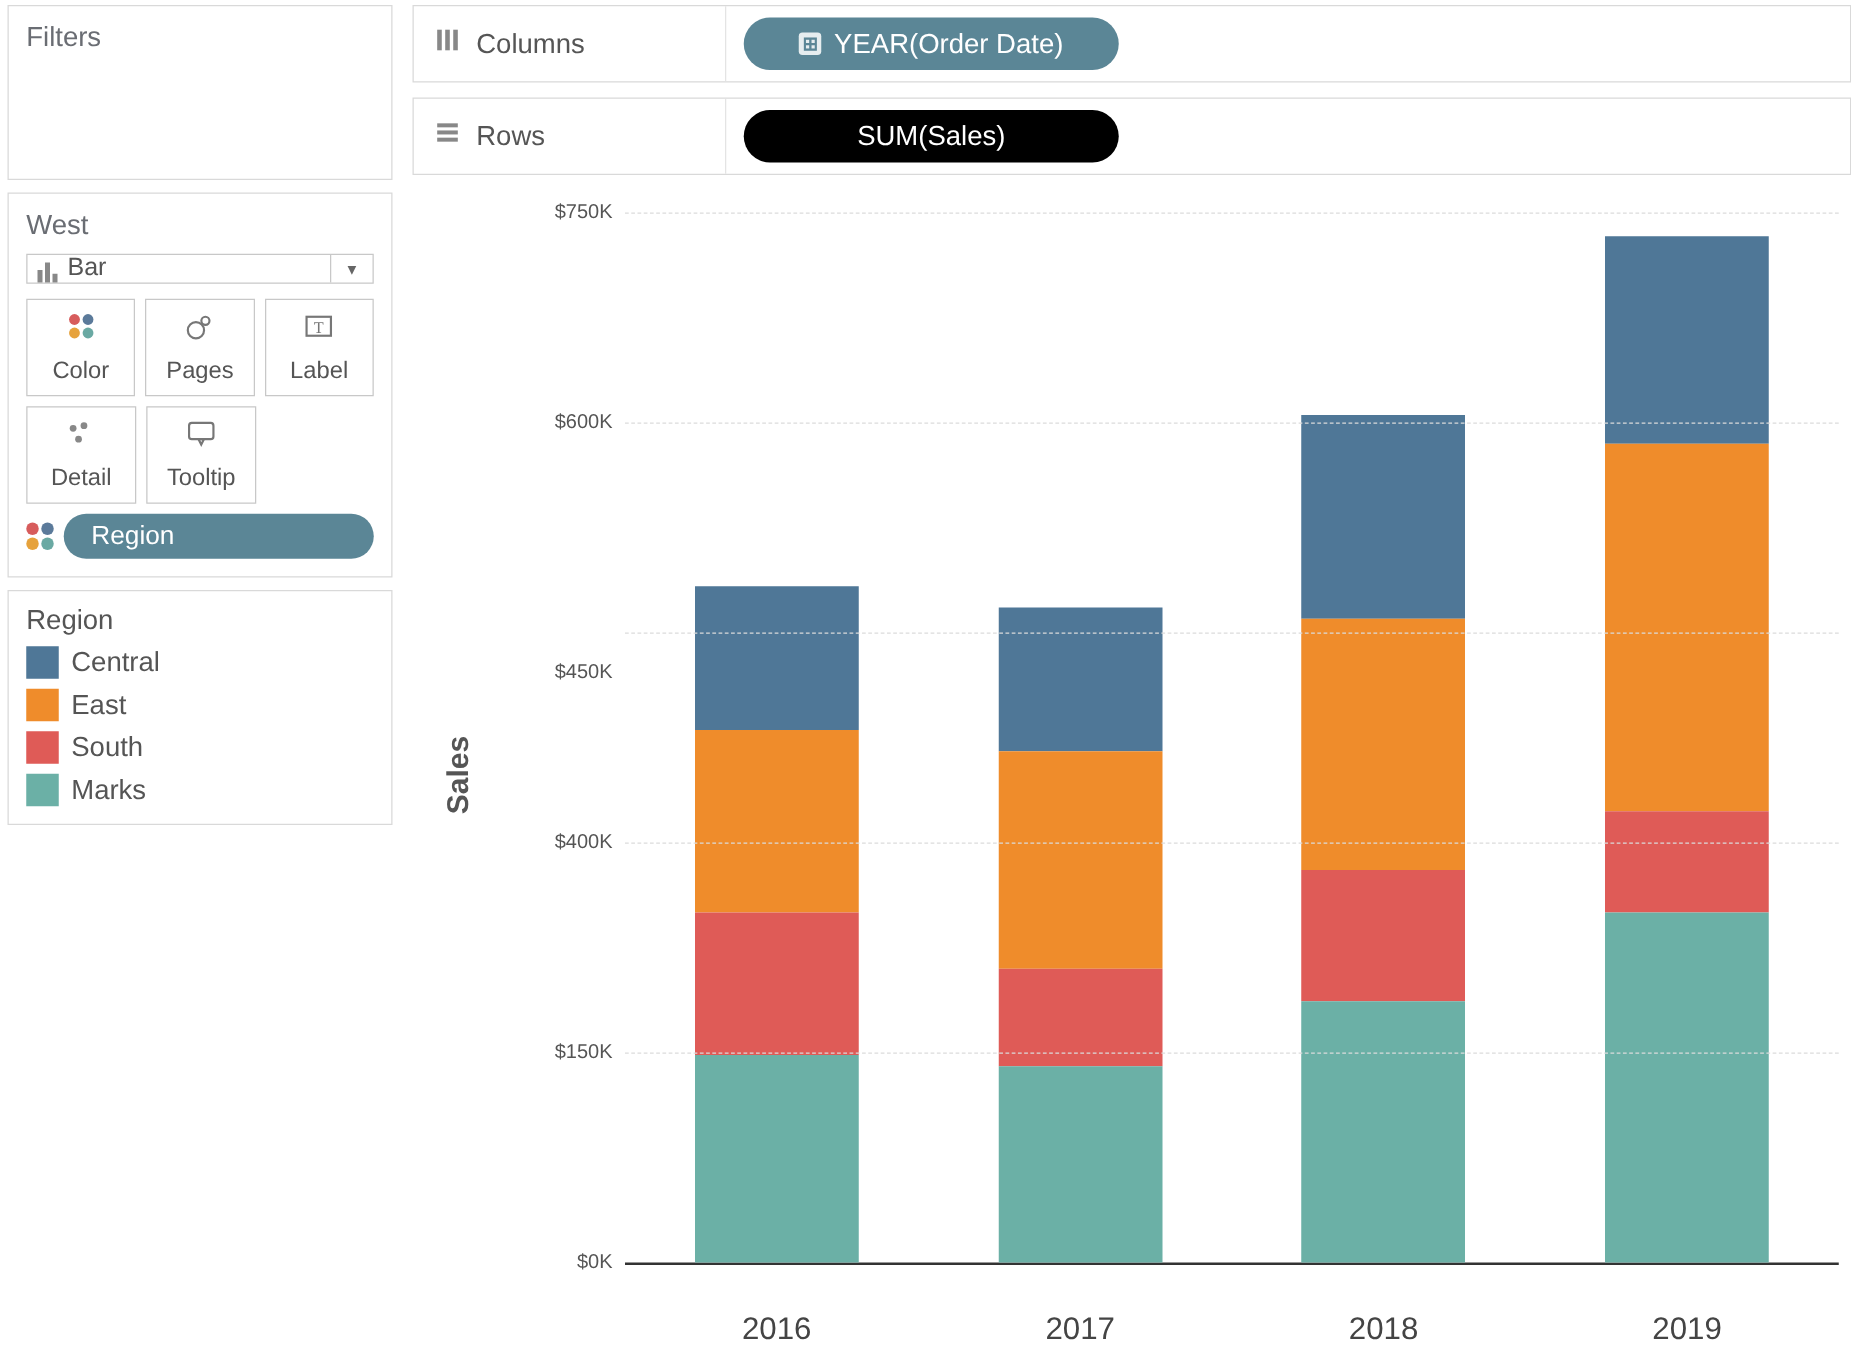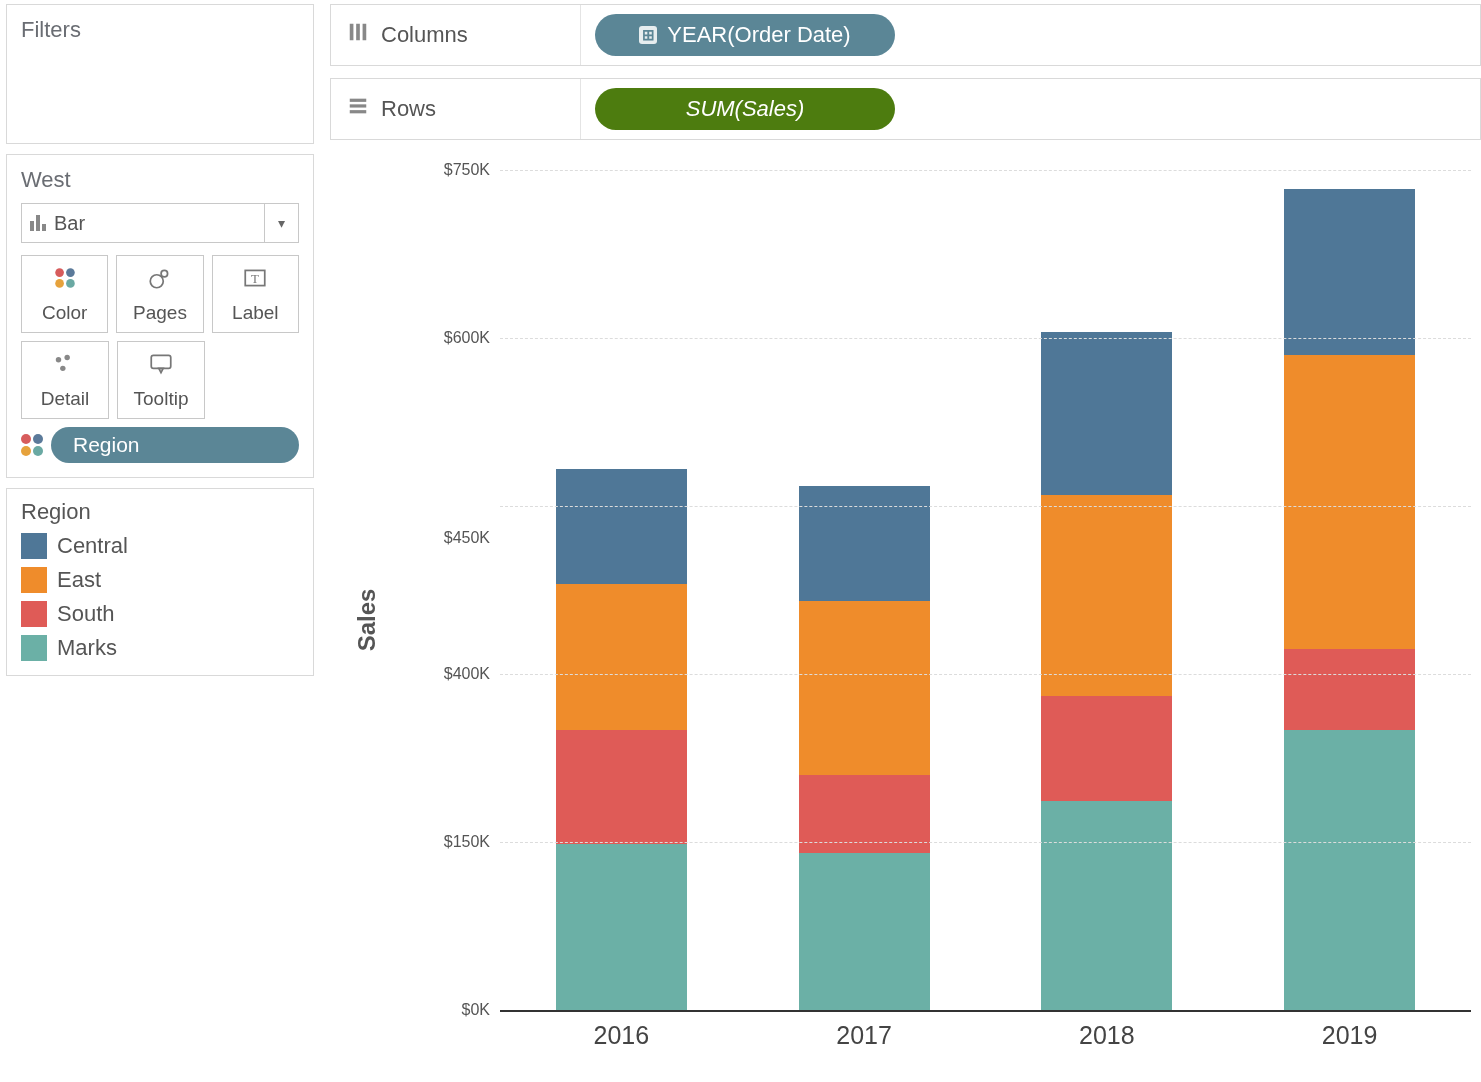--- a/index.html
+++ b/index.html
@@ -29,24 +29,24 @@
     font-size: 22px;
     color: #6a6d73;
     font-weight: 400;
     margin-bottom: 6px;
   }
   .pages-card { height: 125px; }
   .filters-card { height: 140px; }
   .marks-card { padding-bottom: 14px; }
   .mark-type-select {
     border: 1px solid #c8c8c8;
-    height: 40px;
+    height: 24px;
     margin: 10px 0 12px 0;
     display: flex;
-    align-items: center;
+    align-items: flex-end;
     padding: 0 8px;
     position: relative;
     cursor: pointer;
     color: #555;
     font-size: 20px;
   }
   .mark-type-select .dd {
     position: absolute; right: 0; top: 0;
     width: 34px; height: 100%;
     border-left: 1px solid #c8c8c8;
@@ -107,40 +107,40 @@
     border-right: 1px solid #e4e4e4;
   }
   .shelf-body { flex:1; display:flex; align-items:center; padding:0 14px; }
   .shelf-pill {
     display: inline-flex; align-items: center; gap: 10px;
     border-radius: 28px; padding: 8px 28px;
     font-size: 22px; color: #fff; cursor: pointer;
     min-width: 300px; justify-content:center;
   }
   .pill-blue { background:#5b8696; }
-  .pill-green { background:#4d7c0f;font-style:italic; }
+  .pill-green { background:#000000; }
   .plus-box { width:18px;height:18px;background:rgba(255,255,255,.85);color:#5b8696;display:flex;align-items:center;justify-content:center;border-radius:3px;font-size:15px;font-weight:700;}
 
   
   .chart-wrap { flex:1; position:relative; margin-top:18px; }
   .chart { position:absolute; inset:0; }
   .ylabel {
     position: absolute; left: 12px; top: 50%;
     transform: translate(-6px,-50%) rotate(-90deg);
     transform-origin: center;
     font-size: 24px; color: #555; font-weight:600;
   }
   .plot {
     position:absolute;
     left:170px; right:10px; top:12px; bottom:70px;
     border-bottom: 2px solid #333;
   }
   .ytick { position:absolute; left:-110px; width:100px; text-align:right; font-size:16px; color:#555; transform:translateY(-50%);}
   .grid { position:absolute; left:0; right:0; height:0; border-top:1px dashed #dcdcdc;}
-  .xaxis { position:absolute; left:170px; right:10px; bottom:32px; display:flex; }
+  .xaxis { position:absolute; left:170px; right:10px; bottom:4px; display:flex; }
   .xtick { flex:1; text-align:center; font-size:25px; color:#444; }
   .bars-area{position:absolute;inset:0;display:flex;align-items:flex-end;}
   .bar-col{flex:1;display:flex;justify-content:center;align-items:flex-end;height:100%;}
   .bar-stack{width:54%;display:flex;flex-direction:column-reverse;}
   .seg{width:100%;}
 </style>
 </head>
 <body>
 
 <div class="root">

